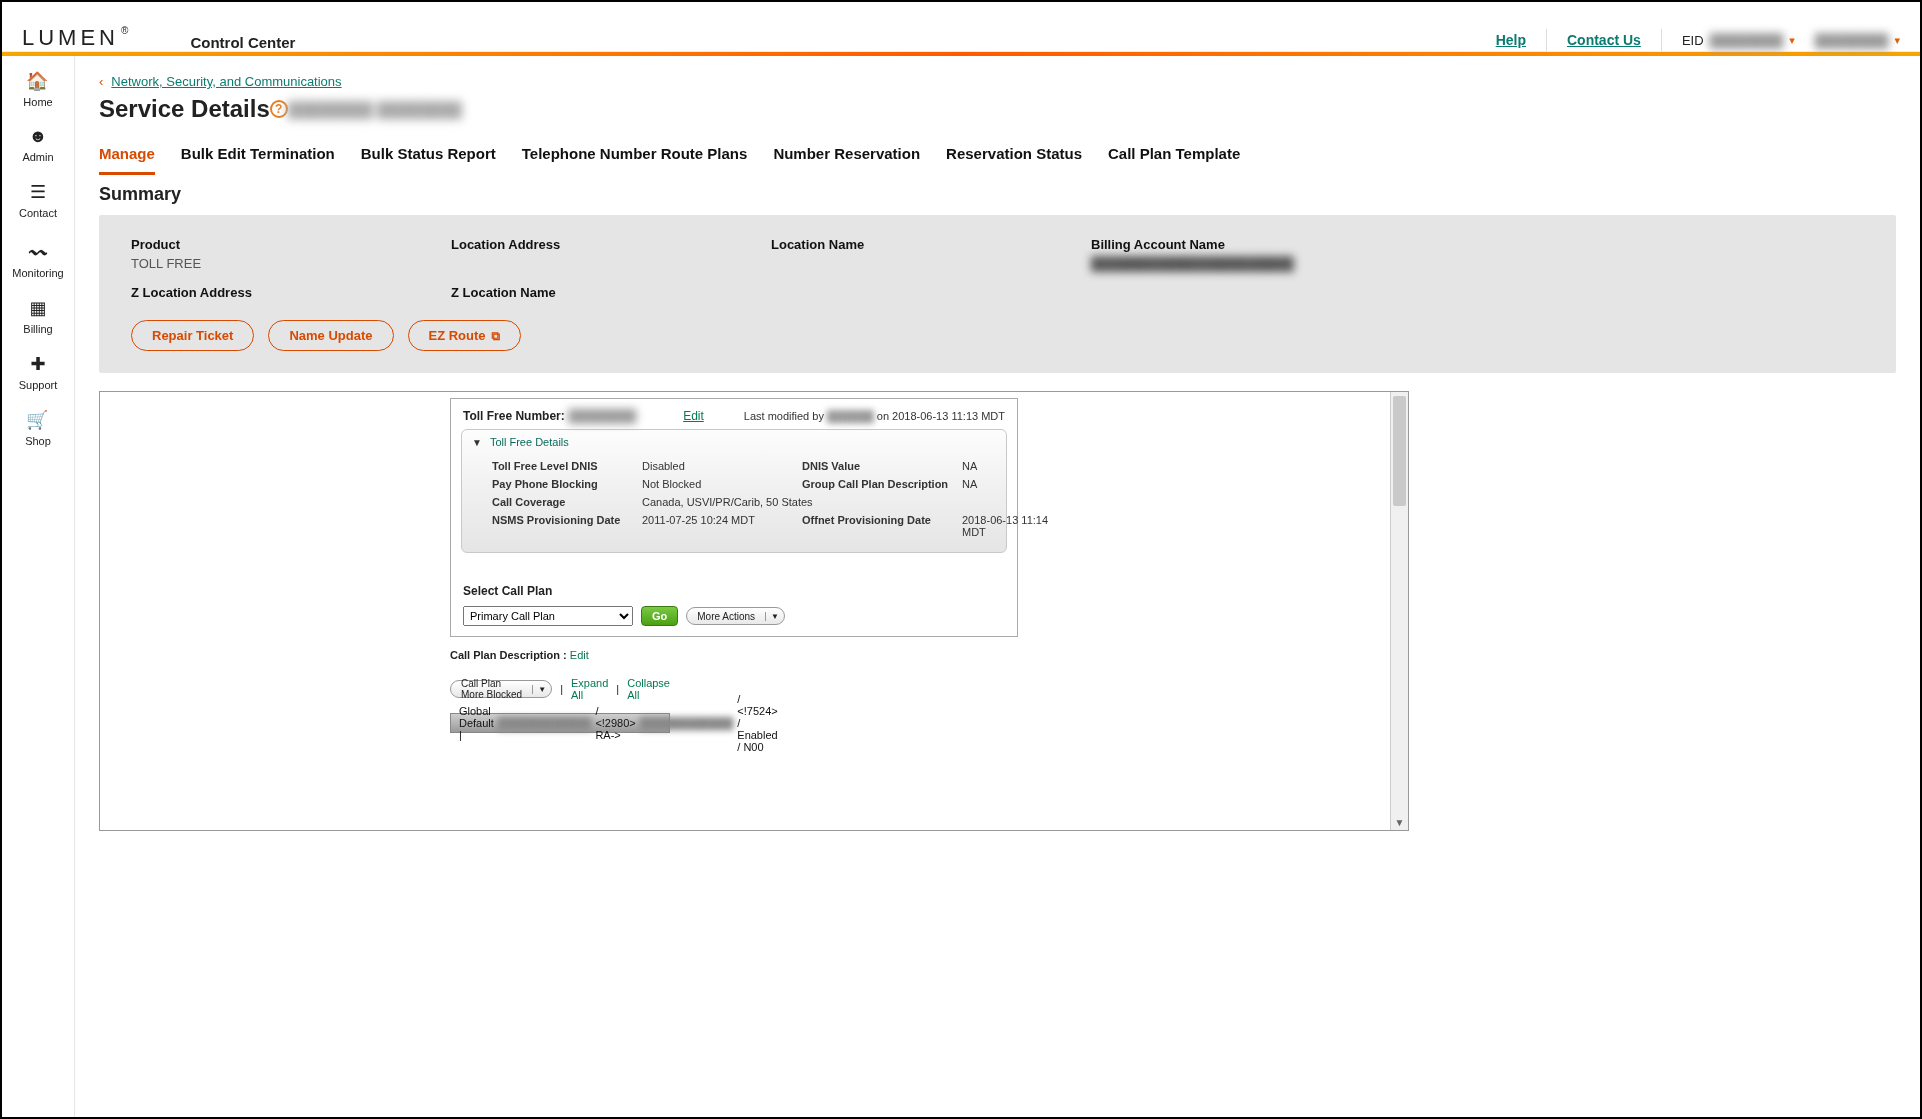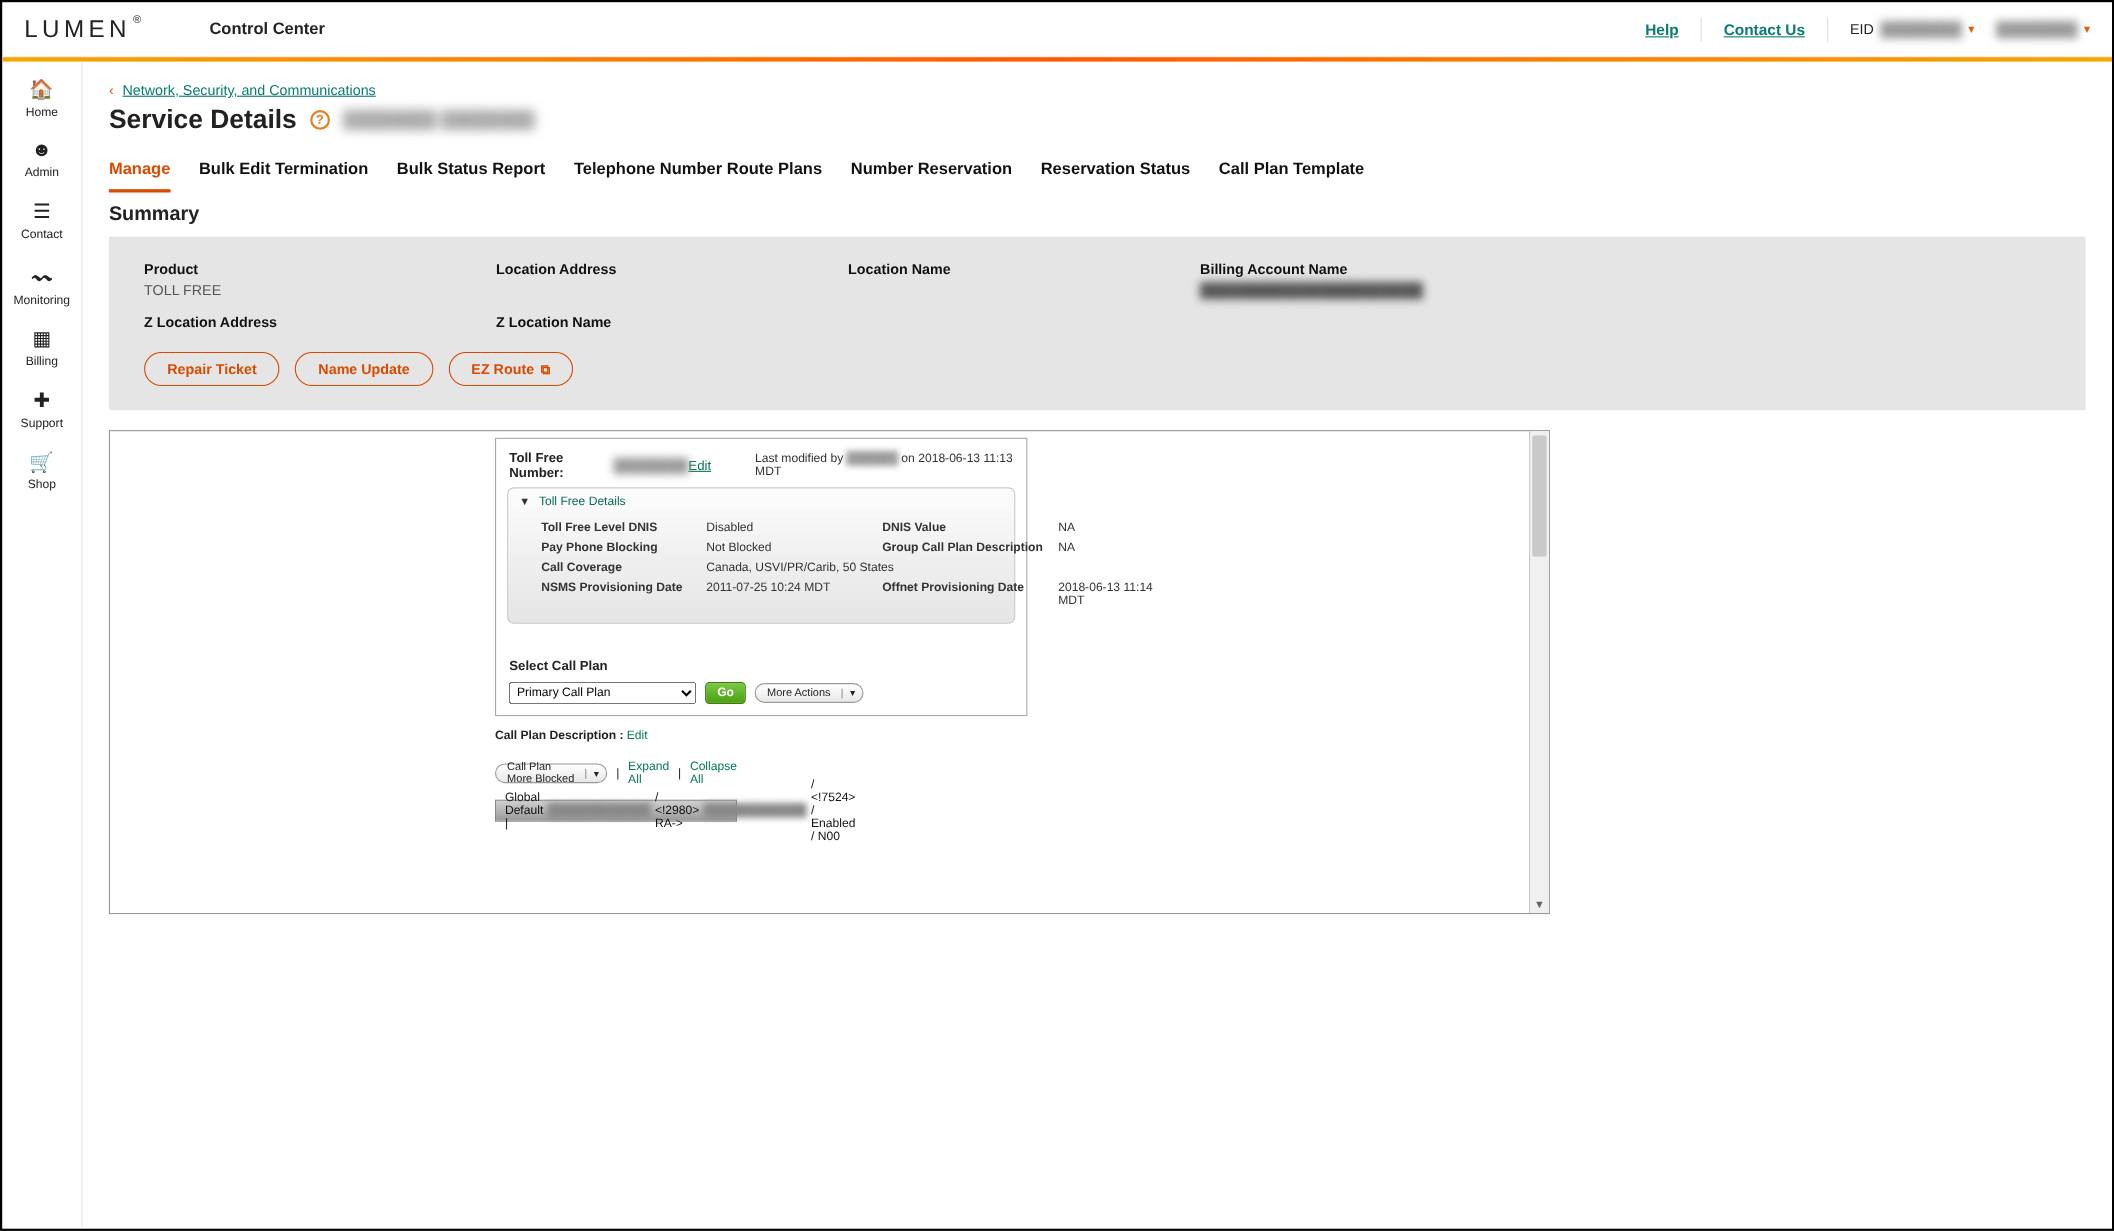--- a/index.html
+++ b/index.html
@@ -1,20 +1,20 @@
 <!DOCTYPE html>
 <html><head>
 <meta charset="utf-8">
 <style>
   * { box-sizing: border-box; margin: 0; padding: 0; }
   body { font-family: Arial, Helvetica, sans-serif; font-size: 13px; color: #222; background: #fff; }
   .frame { width: 1922px; height: 1119px; border: 2px solid #000; position: relative; overflow: hidden; }
 
   
-  .topbar { height: 50px; display: flex; align-items: center; padding: 0 20px; border-bottom: 1px solid #eee; }
+  .topbar { height: 50px; display: flex; align-items: flex-end; padding: 0 20px; border-bottom: 1px solid #eee; }
   .logo { font-family: Arial; font-size: 22px; font-weight: 300; letter-spacing: 4px; display: flex; align-items: center; }
   .logo sup { font-size:10px; position:relative; top:-8px; left:2px;}
   .app-title { margin-left: 60px; font-size: 15px; font-weight: bold; }
   .topbar-right { margin-left: auto; display: flex; align-items: center; gap: 20px; }
   .help-link, .contact-link { color: #0a7c6f; font-weight: bold; text-decoration: underline; font-size: 14px; cursor:pointer;}
   .divider-v { width:1px; height:22px; background:#ddd; }
   .eid { font-size: 13px; display:flex; align-items:center; gap:6px; cursor:pointer;}
   .eid-blur, .user-blur { filter: blur(4px); color:#999; }
   .chev-down { color:#e65c00; font-size:11px;}
   .orange-bar { height:4px; background: linear-gradient(to right,#f7a600 0%, #ff5a00 50%, #f7a600 100%); }
@@ -23,21 +23,21 @@
   .body-row { display:flex; height: calc(100% - 54px); }
   .sidebar { width: 73px; border-right:1px solid #e5e5e5; padding-top:14px; display:flex; flex-direction:column; align-items:center; gap:18px;}
   .side-item { display:flex; flex-direction:column; align-items:center; gap:4px; cursor:pointer; color:#222;}
   .side-item .ico { font-size:18px; }
   .side-item .lbl { font-size:11px; }
 
   .main { flex:1; padding: 18px 24px 0 24px; overflow:auto;}
   .breadcrumb { display:flex; align-items:center; gap:8px; margin-bottom:6px;}
   .breadcrumb .back { color:#e65100; font-size:13px;}
   .breadcrumb a { color:#0a7c6f; text-decoration:underline; font-size:13px; cursor:pointer;}
-  .page-title-row { display:flex; align-items:center; gap:12px; margin-bottom:16px;text-align:center;}
+  .page-title-row { display:flex; align-items:center; gap:0; margin-bottom:16px;text-align:center;}
   .page-title { font-size:24px; font-weight:800;}
   .help-icon { width:18px; height:18px; border:2px solid #e67e22; border-radius:50%; color:#e67e22; display:flex; align-items:center; justify-content:center; font-size:12px; font-weight:bold;}
   .title-blur { filter:blur(5px); color:#aaa; font-size:15px;}
 
   .tabs { display:flex; gap:26px; border-bottom:1px solid #fff; margin-bottom:6px;}
   .tab { font-size:15px; font-weight:700; padding:6px 0 10px; cursor:pointer; color:#111;}
   .tab.active { color:#d84a00; border-bottom:3px solid #d84a00;}
 
   .section-h { font-size:18px; font-weight:800; margin:8px 0 10px;}
 
@@ -49,21 +49,21 @@
   .btn-row { display:flex; gap:14px; margin-top:20px;}
   .btn-outline { border:1.5px solid #d84a00; color:#d84a00; background:transparent; border-radius:18px; padding:7px 20px; font-size:13px; font-weight:600; cursor:pointer; display:flex; align-items:center; gap:6px;}
   .ext-icon { font-size:12px;}
 
   
   .legacy-frame { border:1px solid #999; width:1310px; height:440px; position:relative; margin-top:6px; background:#fff;}
   .legacy-scroll { position:absolute; right:0; top:0; bottom:0; width:18px; background:#f0f0f0; border-left:1px solid #ccc;}
   .legacy-scroll .thumb { position:absolute; left:2px; right:2px; top:4px; height:110px; background:#c9c9c9; border-radius:2px;}
   .legacy-scroll .down { position:absolute; bottom:2px; left:0; right:0; text-align:center; color:#666; font-size:10px;}
 
-  .legacy-inner { margin:6px 0 0 350px; width:484px;}
+  .legacy-inner { margin:6px 0 0 350px; width:568px;}
   .toll-box { border:1px solid #aaa; background:#fff; }
   .toll-head { padding:10px 12px 6px; display:flex; align-items:center; font-size:12px;}
   .toll-head .tfn-lbl { font-weight:bold;}
   .toll-head .edit-l { margin-left:auto; color:#047a4f; text-decoration:underline; cursor:pointer; margin-right:40px;}
   .toll-head .mod { font-size:11px; color:#333;}
   .toll-head .mod .by { filter:blur(3px); color:#999;}
 
   .detail-card { margin:0 10px 12px 10px; border:1px solid #c9c9c9; border-radius:6px; background:linear-gradient(#fdfdfd 0%, #f0f0f0 50%, #e5e5e5 100%); }
   .detail-title { padding:6px 10px; font-size:11px; color:#0a6b5a; display:flex; align-items:center; gap:8px;}
   .detail-title .tri { color:#333; font-size:10px;}

